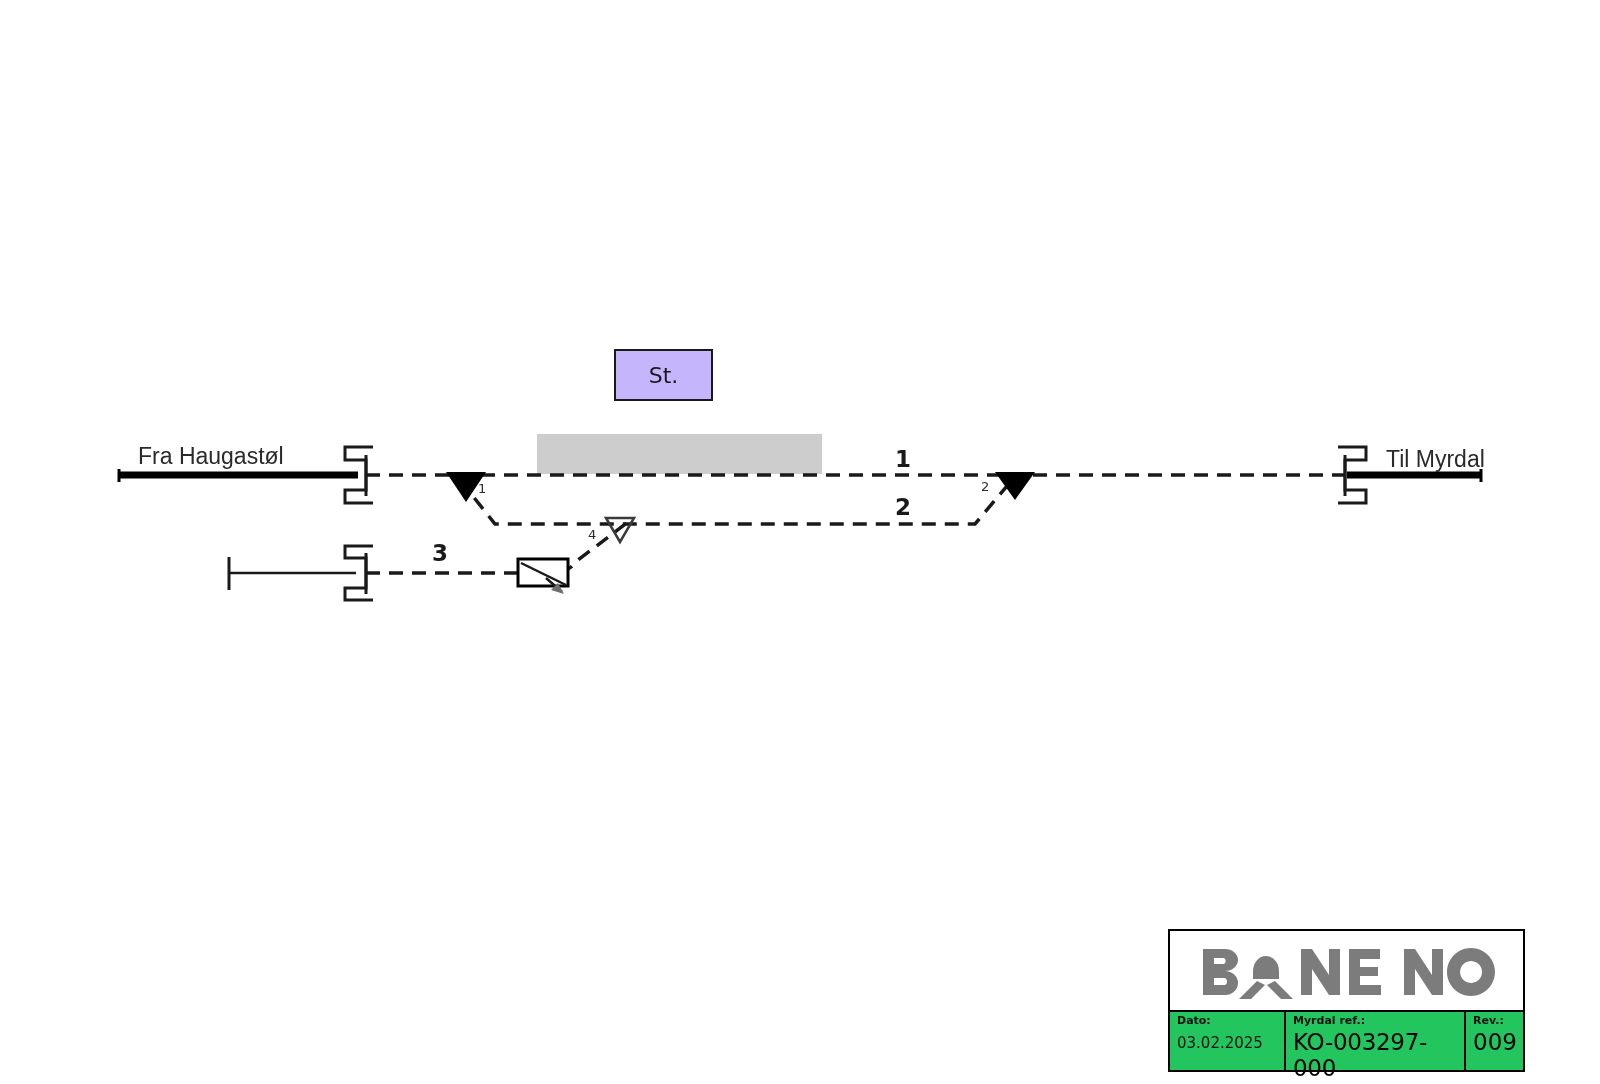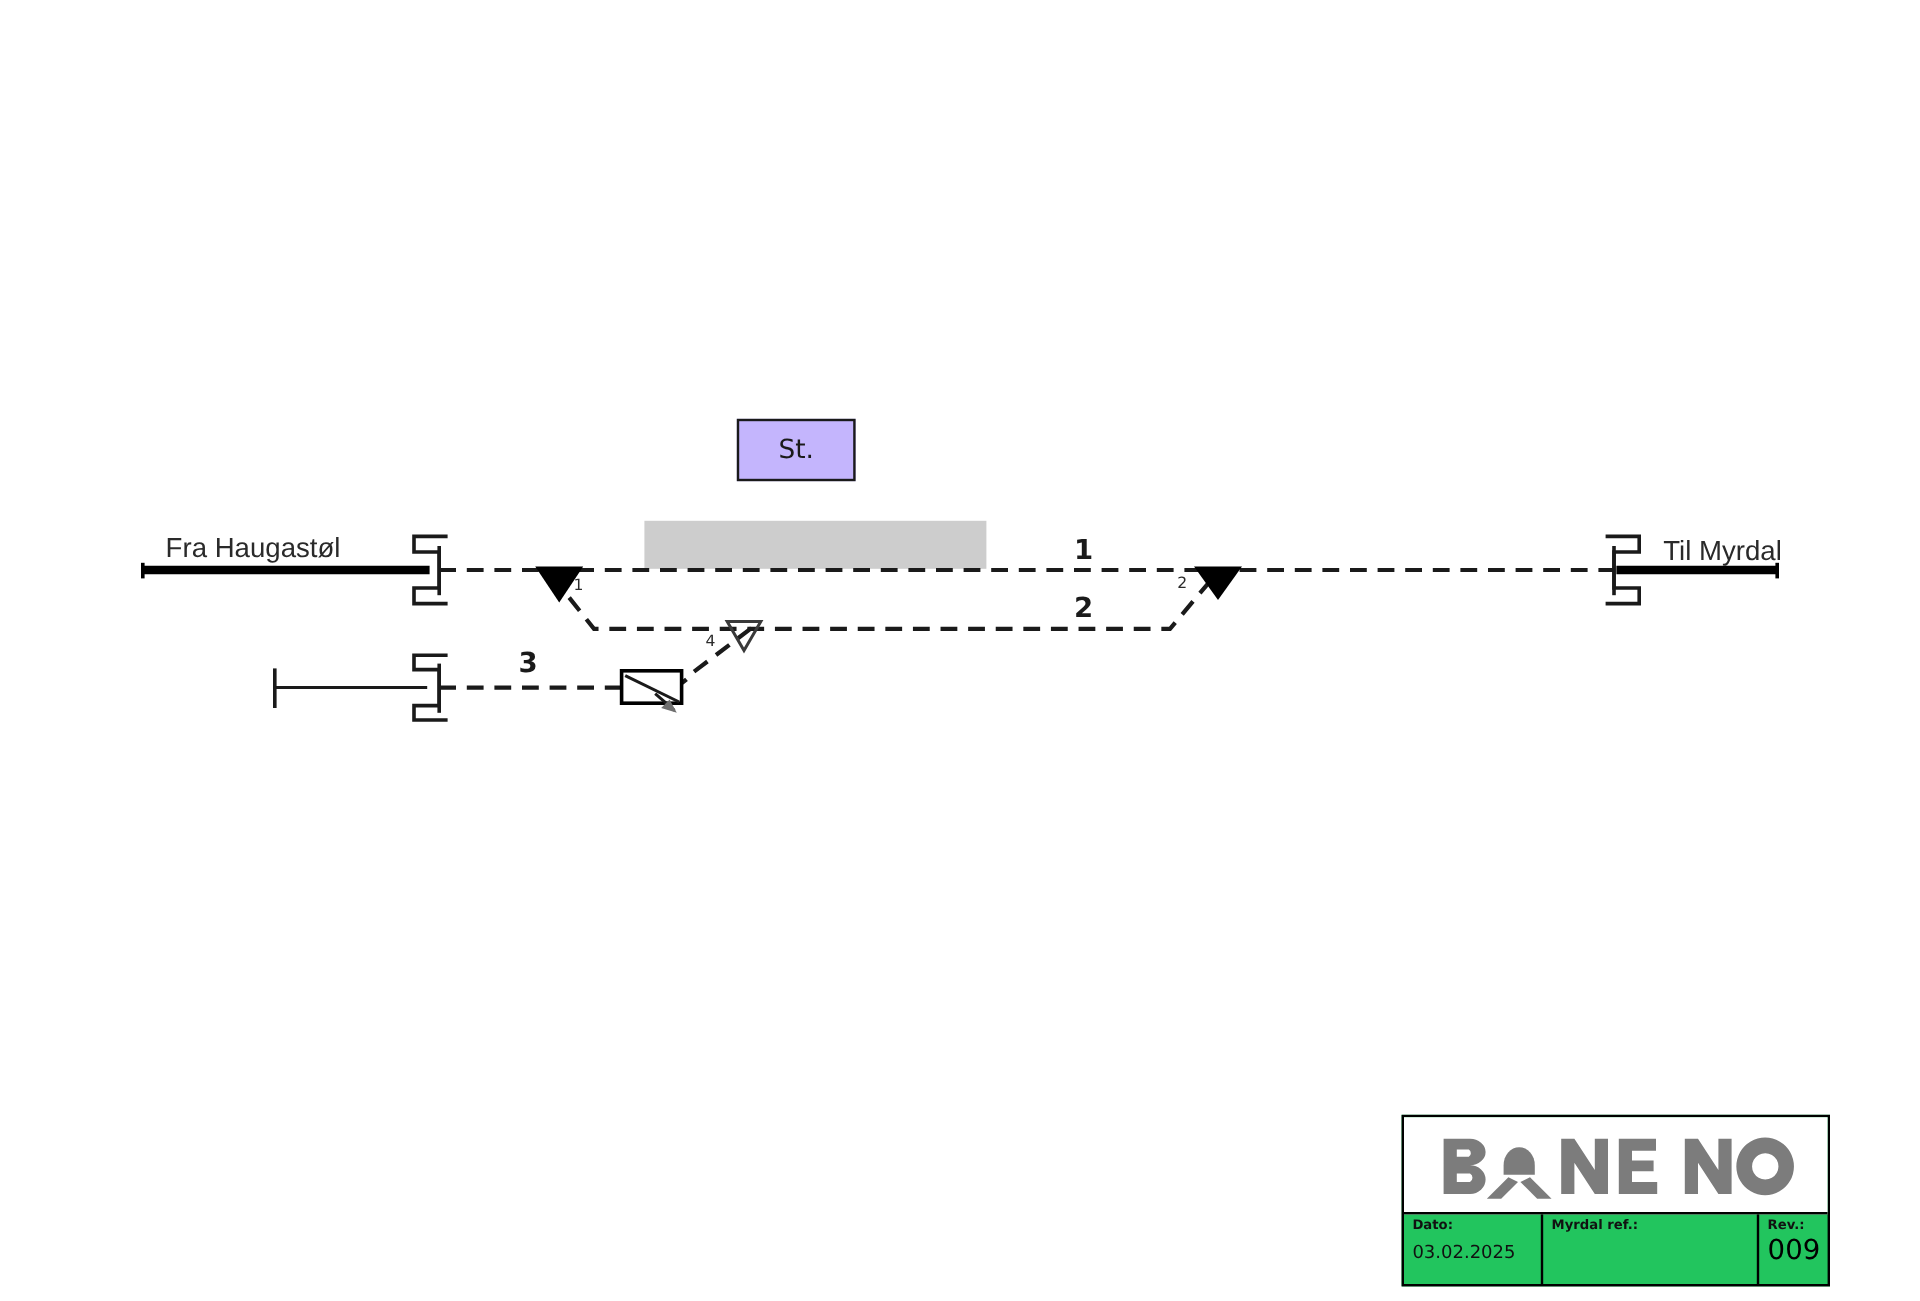--- a/index.html
+++ b/index.html
@@ -245,19 +245,20 @@
     </svg>
   </div>
 
   <div class="tb-fields">
     <div class="tb-cell tb-cell-date">
       <span class="tb-key">Dato:</span>
       <span class="tb-val-date">03.02.2025</span>
     </div>
     <div class="tb-cell tb-cell-ref">
       <span class="tb-key">Myrdal ref.:</span>
+      <span class="tb-val-ref">KO-003297-000</span>
     </div>
     <div class="tb-cell tb-cell-rev">
       <span class="tb-key">Rev.:</span>
       <span class="tb-val-rev">009</span>
     </div>
   </div>
 </div>
 
 </body></html>

